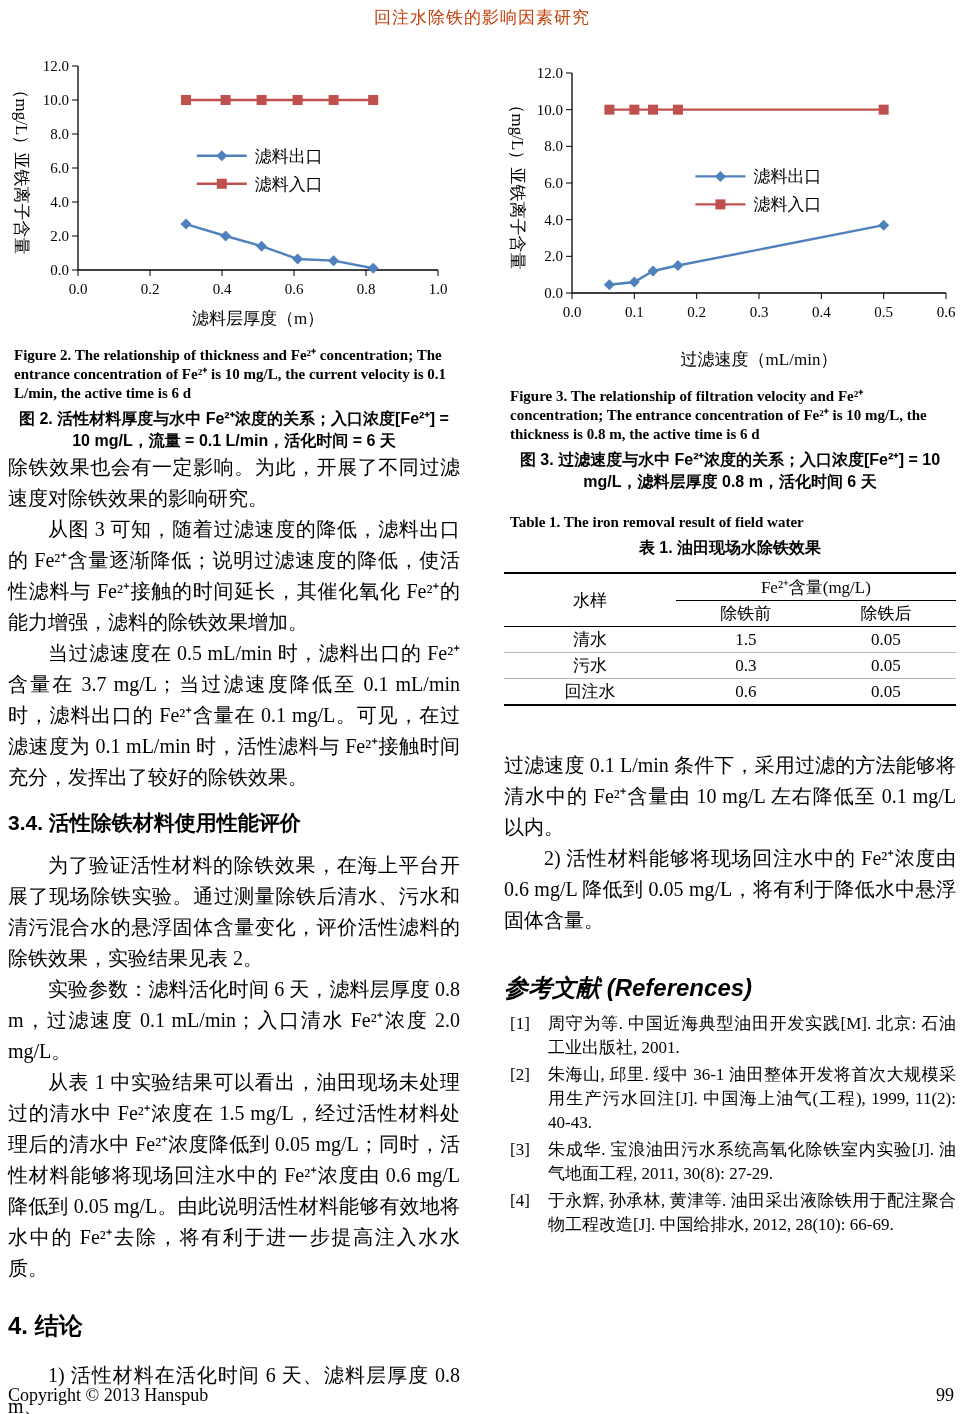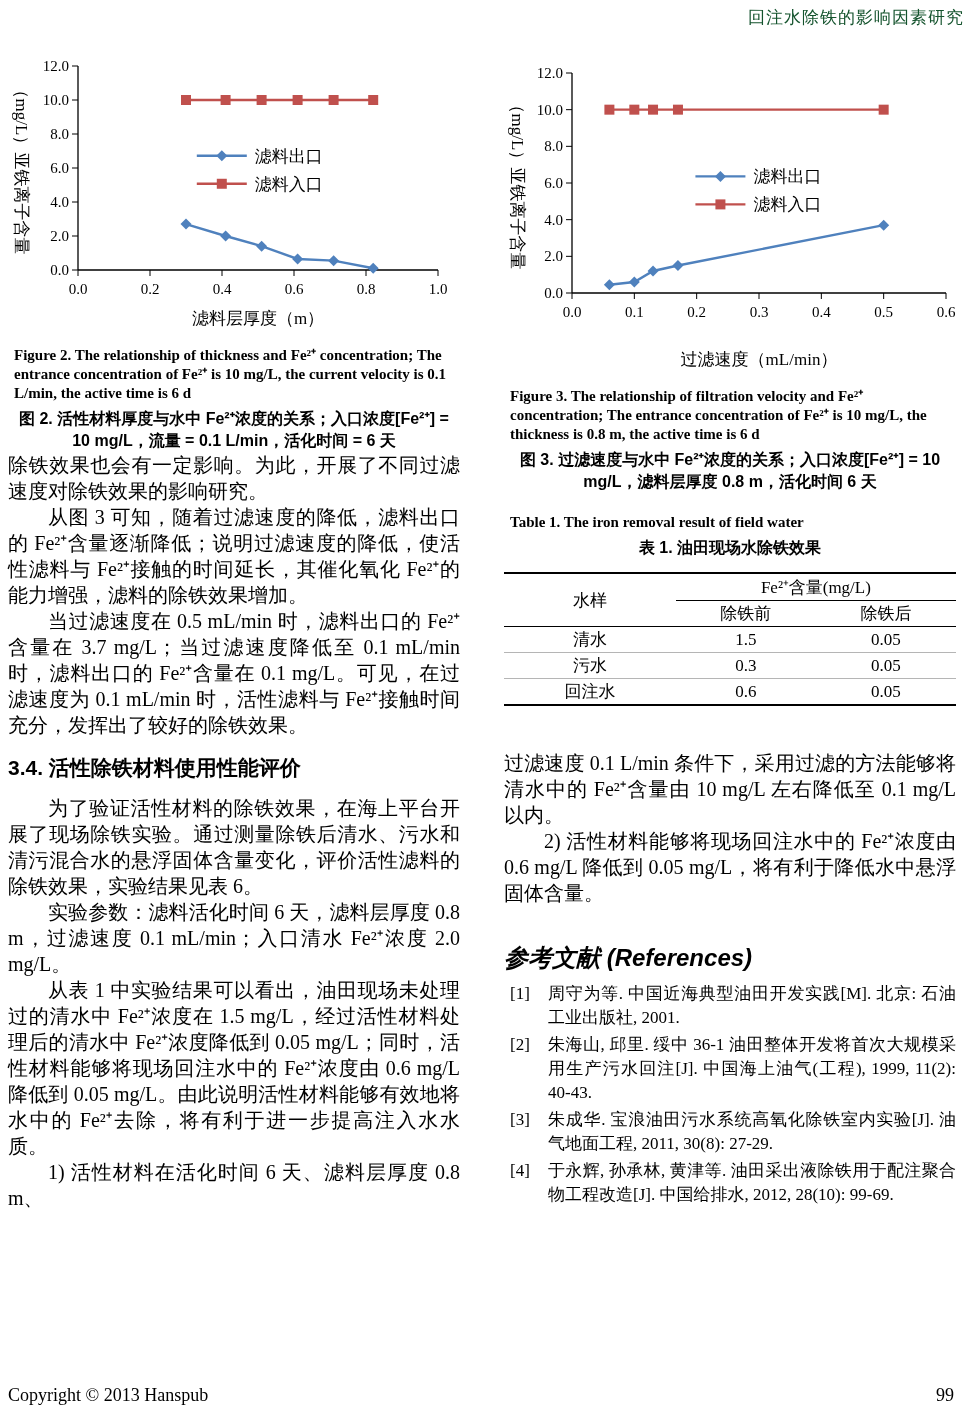--- a/index.html
+++ b/index.html
@@ -4,27 +4,27 @@
 <style>
   * { margin:0; padding:0; box-sizing:border-box; }
   html,body { background:#ffffff; }
   .page {
     position:relative; width:964px; height:1414px; margin:0 auto;
     background:#ffffff; color:#000;
     font-family:"Liberation Serif", serif; overflow:hidden;
   }
   .running-head {
     position:absolute; top:6px; left:0; width:100%;
-    text-align:right; font-size:17px; color:#14532d; letter-spacing:1px;
+    text-align:center; font-size:17px; color:#c2410c; letter-spacing:1px;
   }
   .col { position:absolute; width:452px; }
   .col-left { left:8px; top:50px; }
   .col-right { left:504px; top:58px; }
 
-  p.body { font-size:20px; line-height:26px; text-align:justify; text-indent:2em; }
+  p.body { font-size:20px; line-height:31px; text-align:justify; text-indent:2em; }
   p.noindent { text-indent:0; }
 
   .h-sub {
     font-family:"Liberation Sans", sans-serif; font-weight:bold;
     font-size:21px; margin:16px 0 13px;
   }
   .h-main {
     font-family:"Liberation Sans", sans-serif; font-weight:bold;
     font-size:24px; margin:26px 0 18px;
   }
@@ -140,24 +140,25 @@
         <div class="cap-zh">图 2.  活性材料厚度与水中 Fe²⁺浓度的关系；入口浓度[Fe²⁺] = 10 mg/L，流量 = 0.1 L/min，活化时间 = 6 天</div>
       </figcaption>
     </figure>
 
     <p class="body noindent">除铁效果也会有一定影响。为此，开展了不同过滤速度对除铁效果的影响研究。</p>
     <p class="body">从图 3 可知，随着过滤速度的降低，滤料出口的 Fe²⁺含量逐渐降低；说明过滤速度的降低，使活性滤料与 Fe²⁺接触的时间延长，其催化氧化 Fe²⁺的能力增强，滤料的除铁效果增加。</p>
     <p class="body">当过滤速度在 0.5 mL/min 时，滤料出口的 Fe²⁺含量在 3.7 mg/L；当过滤速度降低至 0.1 mL/min 时，滤料出口的 Fe²⁺含量在 0.1 mg/L。可见，在过滤速度为 0.1 mL/min 时，活性滤料与 Fe²⁺接触时间充分，发挥出了较好的除铁效果。</p>
 
     <h3 class="h-sub">3.4. 活性除铁材料使用性能评价</h3>
 
-    <p class="body">为了验证活性材料的除铁效果，在海上平台开展了现场除铁实验。通过测量除铁后清水、污水和清污混合水的悬浮固体含量变化，评价活性滤料的除铁效果，实验结果见表 6。</p>
+    <p class="body">为了验证活性材料的除铁效果，在海上平台开展了现场除铁实验。通过测量除铁后清水、污水和清污混合水的悬浮固体含量变化，评价活性滤料的除铁效果，实验结果见表 2。</p>
     <p class="body">实验参数：滤料活化时间 6 天，滤料层厚度 0.8 m，过滤速度 0.1 mL/min；入口清水 Fe²⁺浓度 2.0 mg/L。</p>
     <p class="body">从表 1 中实验结果可以看出，油田现场未处理过的清水中 Fe²⁺浓度在 1.5 mg/L，经过活性材料处理后的清水中 Fe²⁺浓度降低到 0.05 mg/L；同时，活性材料能够将现场回注水中的 Fe²⁺浓度由 0.6 mg/L 降低到 0.05 mg/L。由此说明活性材料能够有效地将水中的 Fe²⁺去除，将有利于进一步提高注入水水质。</p>
 
+    <h2 class="h-main">4. 结论</h2>
 
     <p class="body">1) 活性材料在活化时间 6 天、滤料层厚度 0.8 m、</p>
   </div>
 
   <div class="col col-right">
 
     <figure>
       <svg width="452" height="315">
           <line x1="62" y1="235" x2="68" y2="235" stroke="#000"></line>
           <text x="59" y="240" text-anchor="end" class="tick">0.0</text>
@@ -264,21 +265,21 @@
       <div class="ref">
         <span class="ref-num">[2]</span>
         <span class="ref-text">朱海山, 邱里. 绥中 36-1 油田整体开发将首次大规模采用生产污水回注[J]. 中国海上油气(工程), 1999, 11(2): 40-43.</span>
       </div>
       <div class="ref">
         <span class="ref-num">[3]</span>
         <span class="ref-text">朱成华. 宝浪油田污水系统高氧化除铁室内实验[J]. 油气地面工程, 2011, 30(8): 27-29.</span>
       </div>
       <div class="ref">
         <span class="ref-num">[4]</span>
-        <span class="ref-text">于永辉, 孙承林, 黄津等. 油田采出液除铁用于配注聚合物工程改造[J]. 中国给排水, 2012, 28(10): 99-69.</span>
+        <span class="ref-text">于永辉, 孙承林, 黄津等. 油田采出液除铁用于配注聚合物工程改造[J]. 中国给排水, 2012, 28(10): 66-69.</span>
       </div>
     </div>
   </div>
 
   <div class="footer">
     <span>Copyright © 2013 Hanspub</span>
     <span>99</span>
   </div>
 
 </div>

